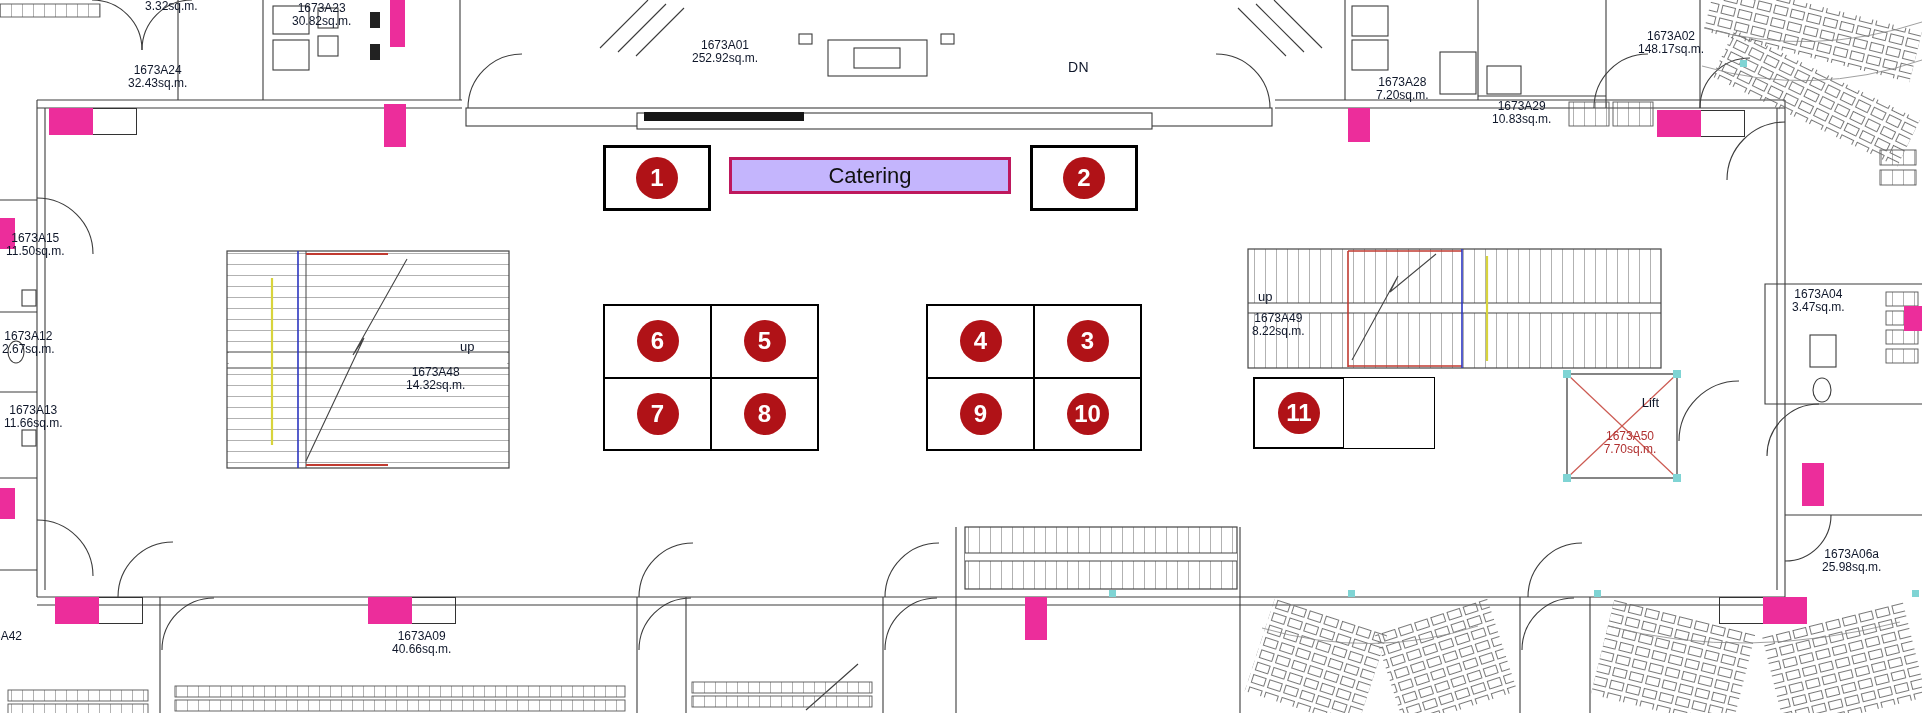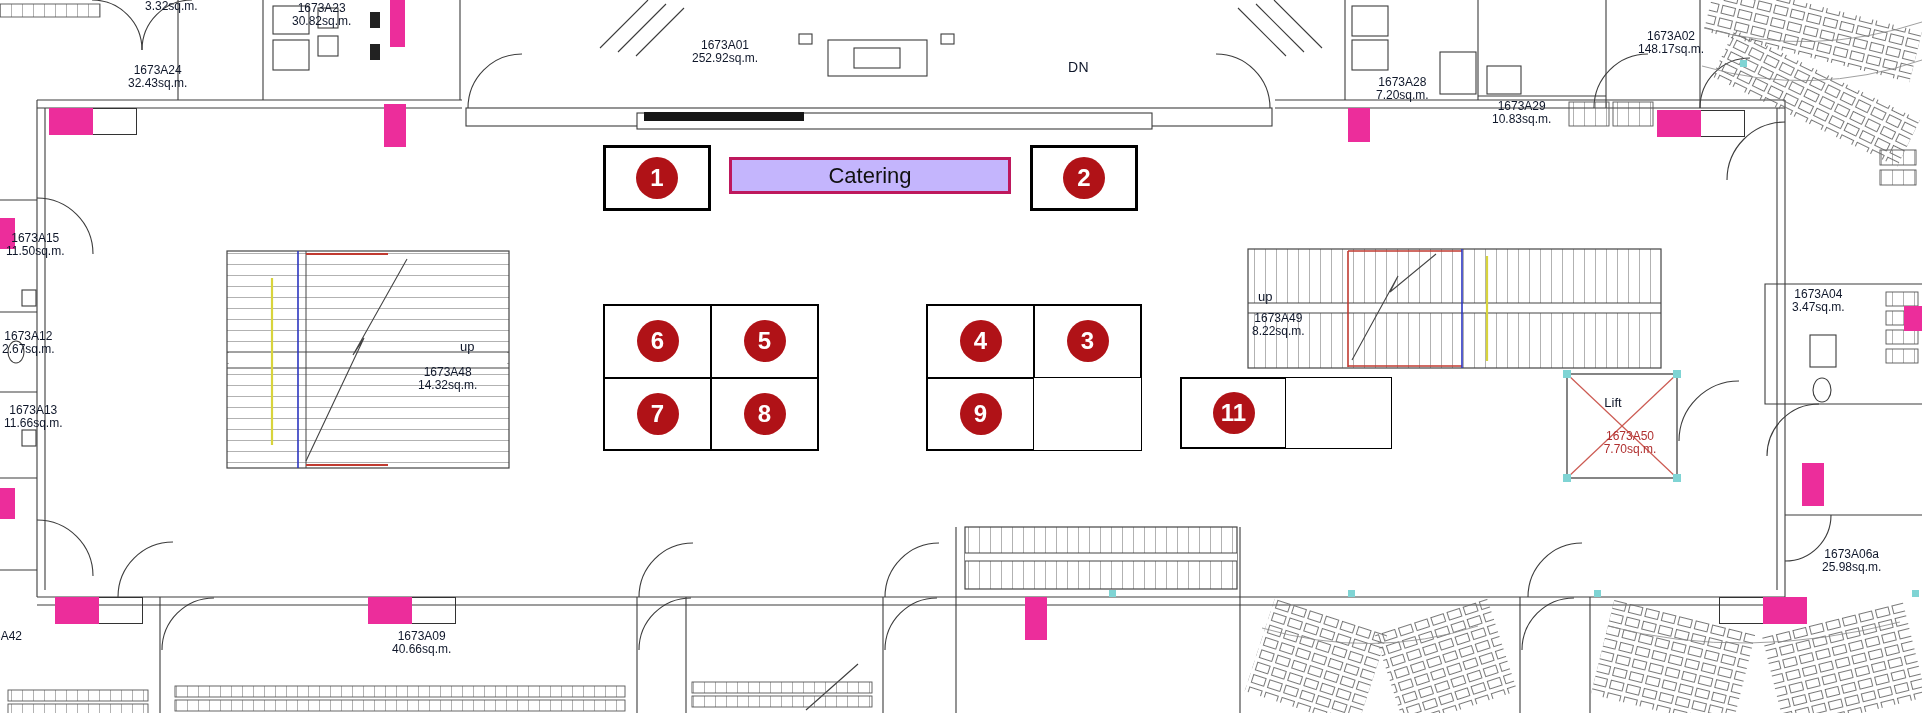--- a/index.html
+++ b/index.html
@@ -266,23 +266,26 @@
   <div class="booth-grid" style="left:926px;top:304px;width:216px;height:147px;grid-template-columns:1fr 1fr;grid-template-rows:1fr 1fr">
     <div class="cell">
         <div class="badge">4</div>
       </div>
     <div class="cell">
         <div class="badge">3</div>
       </div>
     <div class="cell">
         <div class="badge">9</div>
       </div>
-  </div>
-
-  <div class="booth-grid" style="left:1180px;top:377px;width:212px;height:72px;grid-template-columns:1fr 1fr">
+    <div class="cell">
+        <div class="badge">10</div>
+      </div>
+  </div>
+
+  <div class="booth-grid" style="left:1253px;top:377px;width:182px;height:72px;grid-template-columns:1fr 1fr">
     <div class="cell">
         <div class="badge">11</div>
       </div>
   </div>
 
   <div class="rlabel" style="left:145px;top:0">
     <div>3.32sq.m.</div>
   </div>
   <div class="rlabel" style="left:292px;top:2px">
     <div>1673A23</div>
@@ -314,35 +317,35 @@
     <div>11.50sq.m.</div>
   </div>
   <div class="rlabel" style="left:2px;top:330px">
     <div>1673A12</div>
     <div>2.67sq.m.</div>
   </div>
   <div class="rlabel" style="left:4px;top:404px">
     <div>1673A13</div>
     <div>11.66sq.m.</div>
   </div>
-  <div class="rlabel" style="left:418px;top:366px">
+  <div class="rlabel" style="left:406px;top:366px">
     <div>1673A48</div>
     <div>14.32sq.m.</div>
   </div>
   <div class="rlabel small" style="left:460px;top:340px">up</div>
   <div class="rlabel small" style="left:1258px;top:290px">up</div>
   <div class="rlabel" style="left:1252px;top:312px">
     <div>1673A49</div>
     <div>8.22sq.m.</div>
   </div>
   <div class="rlabel" style="left:1792px;top:288px">
     <div>1673A04</div>
     <div>3.47sq.m.</div>
   </div>
-  <div class="rlabel small" style="left:1567px;top:396px;width:92px;text-align:center">Lift</div>
+  <div class="rlabel small" style="left:1567px;top:396px;width:92px;text-align:right">Lift</div>
   <div class="rlabel red" style="left:1567px;top:430px;width:126px;text-align:center">
     <div>1673A50</div>
     <div>7.70sq.m.</div>
   </div>
   <div class="rlabel" style="left:1822px;top:548px">
     <div>1673A06a</div>
     <div>25.98sq.m.</div>
   </div>
   <div class="rlabel" style="left:392px;top:630px">
     <div>1673A09</div>

